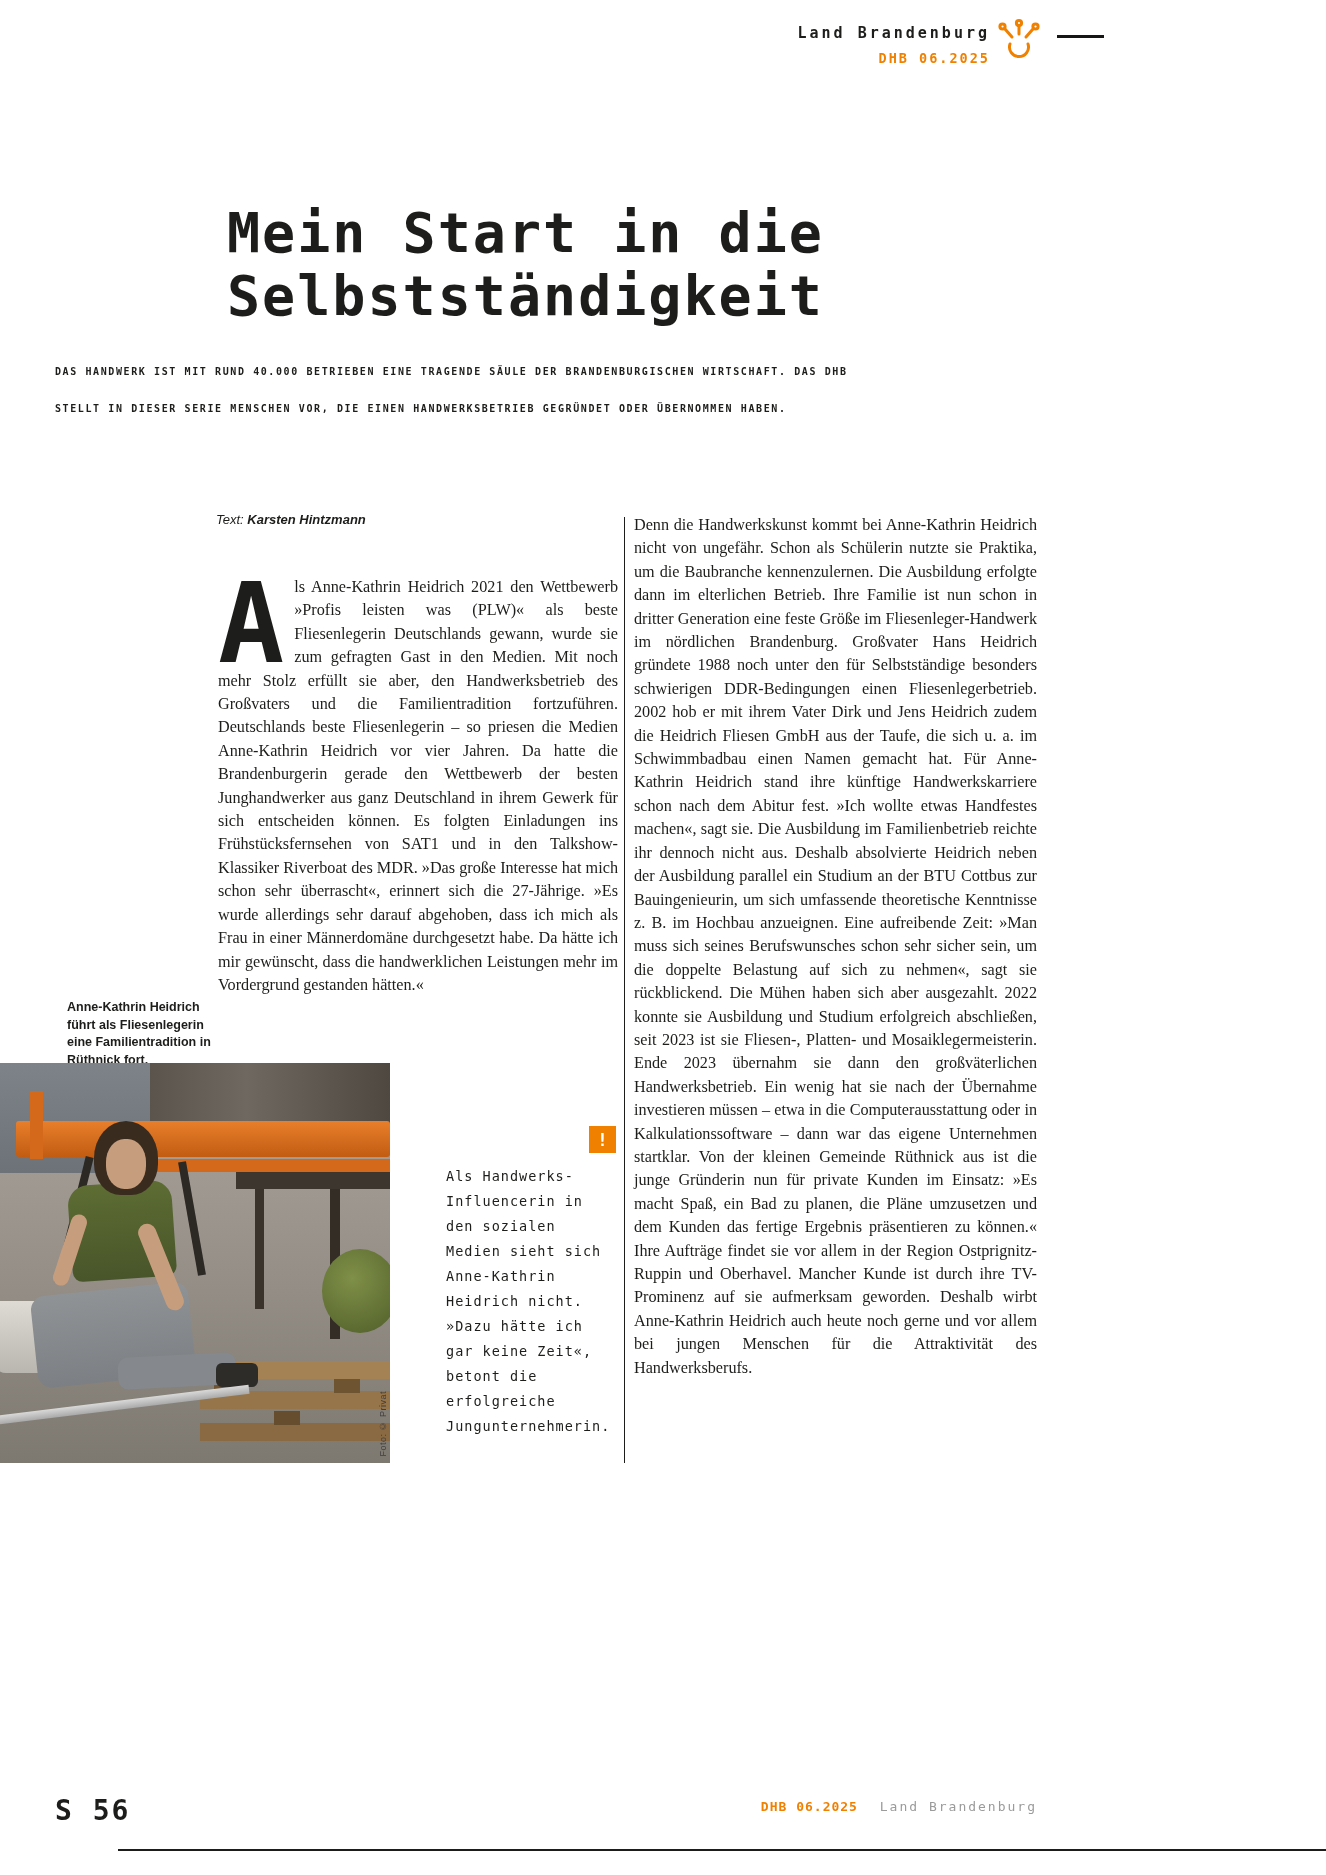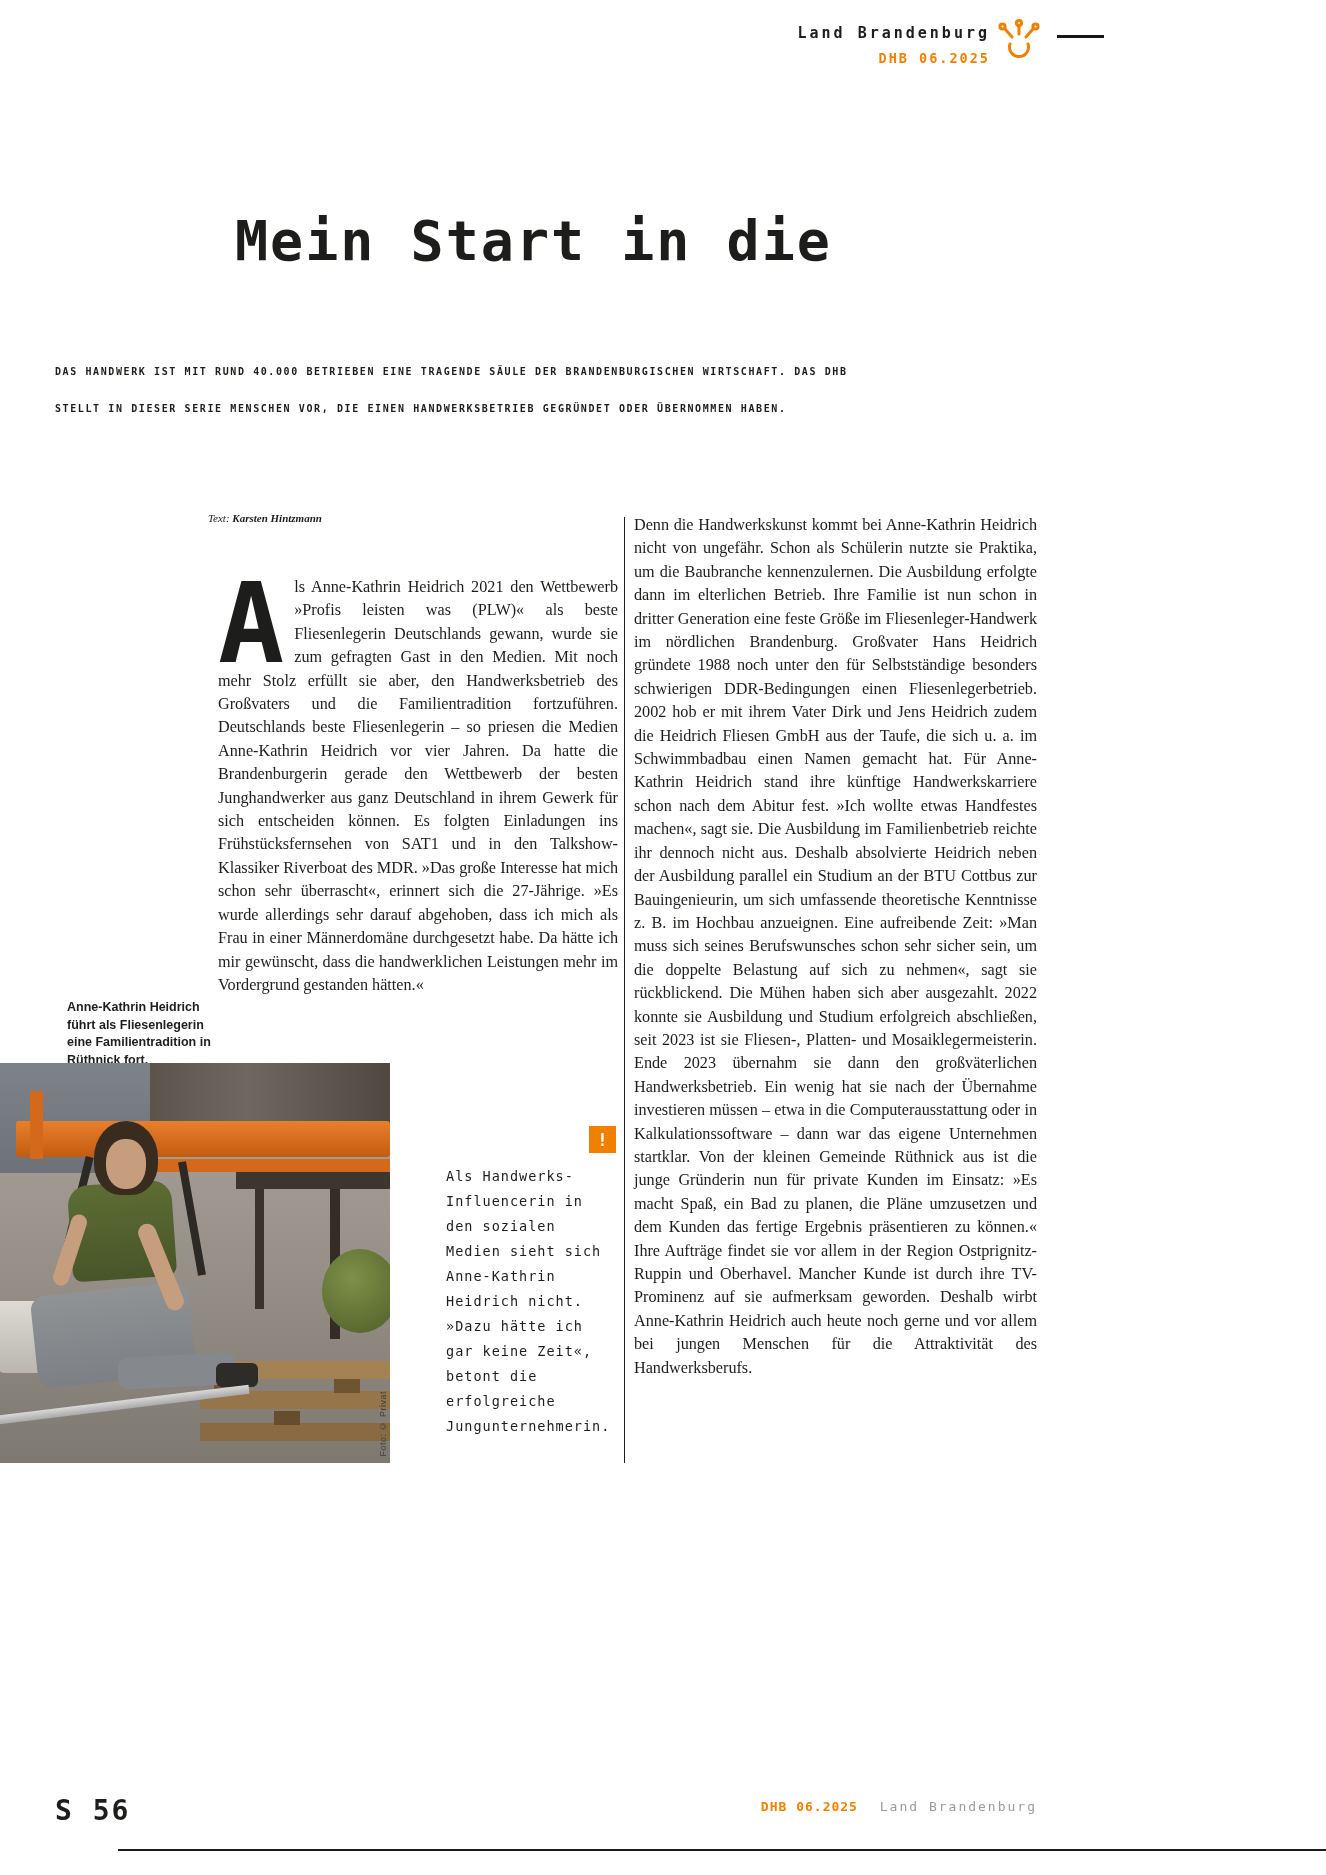--- a/index.html
+++ b/index.html
@@ -10,21 +10,21 @@
   .hdr-region{font-size:15px;font-weight:700;letter-spacing:3px;color:#1d1d1b;}
   .hdr-issue{margin-top:8px;font-size:13.5px;font-weight:700;letter-spacing:2px;color:#f08100;}
   .crown-icon{position:absolute;left:994px;top:18px;}
   .hdr-rule{position:absolute;left:1057px;top:35px;width:47px;height:3px;background:#161615;}
 
   
   .title{position:absolute;left:219px;top:194px;font-family:"DejaVu Sans Mono",monospace;font-weight:700;font-size:55px;line-height:63px;letter-spacing:2px;color:#1d1d1b;}
   .intro{position:absolute;left:55px;top:353px;width:845px;font-family:"DejaVu Sans Mono",monospace;font-weight:700;font-size:10px;line-height:37px;letter-spacing:1.6px;color:#1d1d1b;}
 
   
-  .byline{position:absolute;left:208px;top:512px;font-family:Liberation Serif, serif;font-style:italic;font-size:11px;}
+  .byline{position:absolute;left:216px;top:512px;font-family:Liberation Sans, sans-serif;font-style:italic;font-size:13px;}
   .byline .author{font-weight:700;}
 
   
   .col-divider{position:absolute;left:624px;top:517px;width:1px;height:946px;background:#1d1d1b;}
   .body-copy{font-family:"Liberation Serif",serif;font-size:16.2px;line-height:23.4px;text-align:justify;hyphens:auto;-webkit-hyphens:auto;color:#1d1d1b;}
   .col1{position:absolute;left:218px;top:576px;width:400px;}
   .col2{position:absolute;left:634px;top:514px;width:403px;}
   .dropcap{float:left;font-family:"DejaVu Sans Mono",monospace;font-weight:700;font-size:110px;line-height:88px;padding:4px 10px 0 0;}
 
   
@@ -84,22 +84,23 @@
       <line x1="25" y1="16" x2="25" y2="8"></line>
       <line x1="18" y1="19" x2="11" y2="11"></line>
       <line x1="32" y1="19" x2="39" y2="11"></line>
       <circle cx="25" cy="5" r="2.6"></circle>
       <circle cx="8.5" cy="8.5" r="2.6"></circle>
       <circle cx="41.5" cy="8.5" r="2.6"></circle>
     </g>
   </svg>
   <div class="hdr-rule"></div>
 
-  <h1 class="title" style="margin:16px;">
+  <h1 class="title" style="margin:8px;">
     <div>Mein Start in die</div>
+    <div>Selbstständigkeit</div>
   </h1>
 
   <p class="intro" style="margin:0;">DAS HANDWERK IST MIT RUND 40.000 BETRIEBEN EINE TRAGENDE SÄULE DER BRANDENBURGISCHEN WIRTSCHAFT. DAS DHB STELLT IN DIESER SERIE MENSCHEN VOR, DIE EINEN HANDWERKSBETRIEB GEGRÜNDET ODER ÜBERNOMMEN HABEN.</p>
 
   <p class="byline" style="margin:0;">
     <span>Text:</span>
     <span class="author">Karsten Hintzmann</span>
   </p>
 
   <div class="col-divider"></div>

